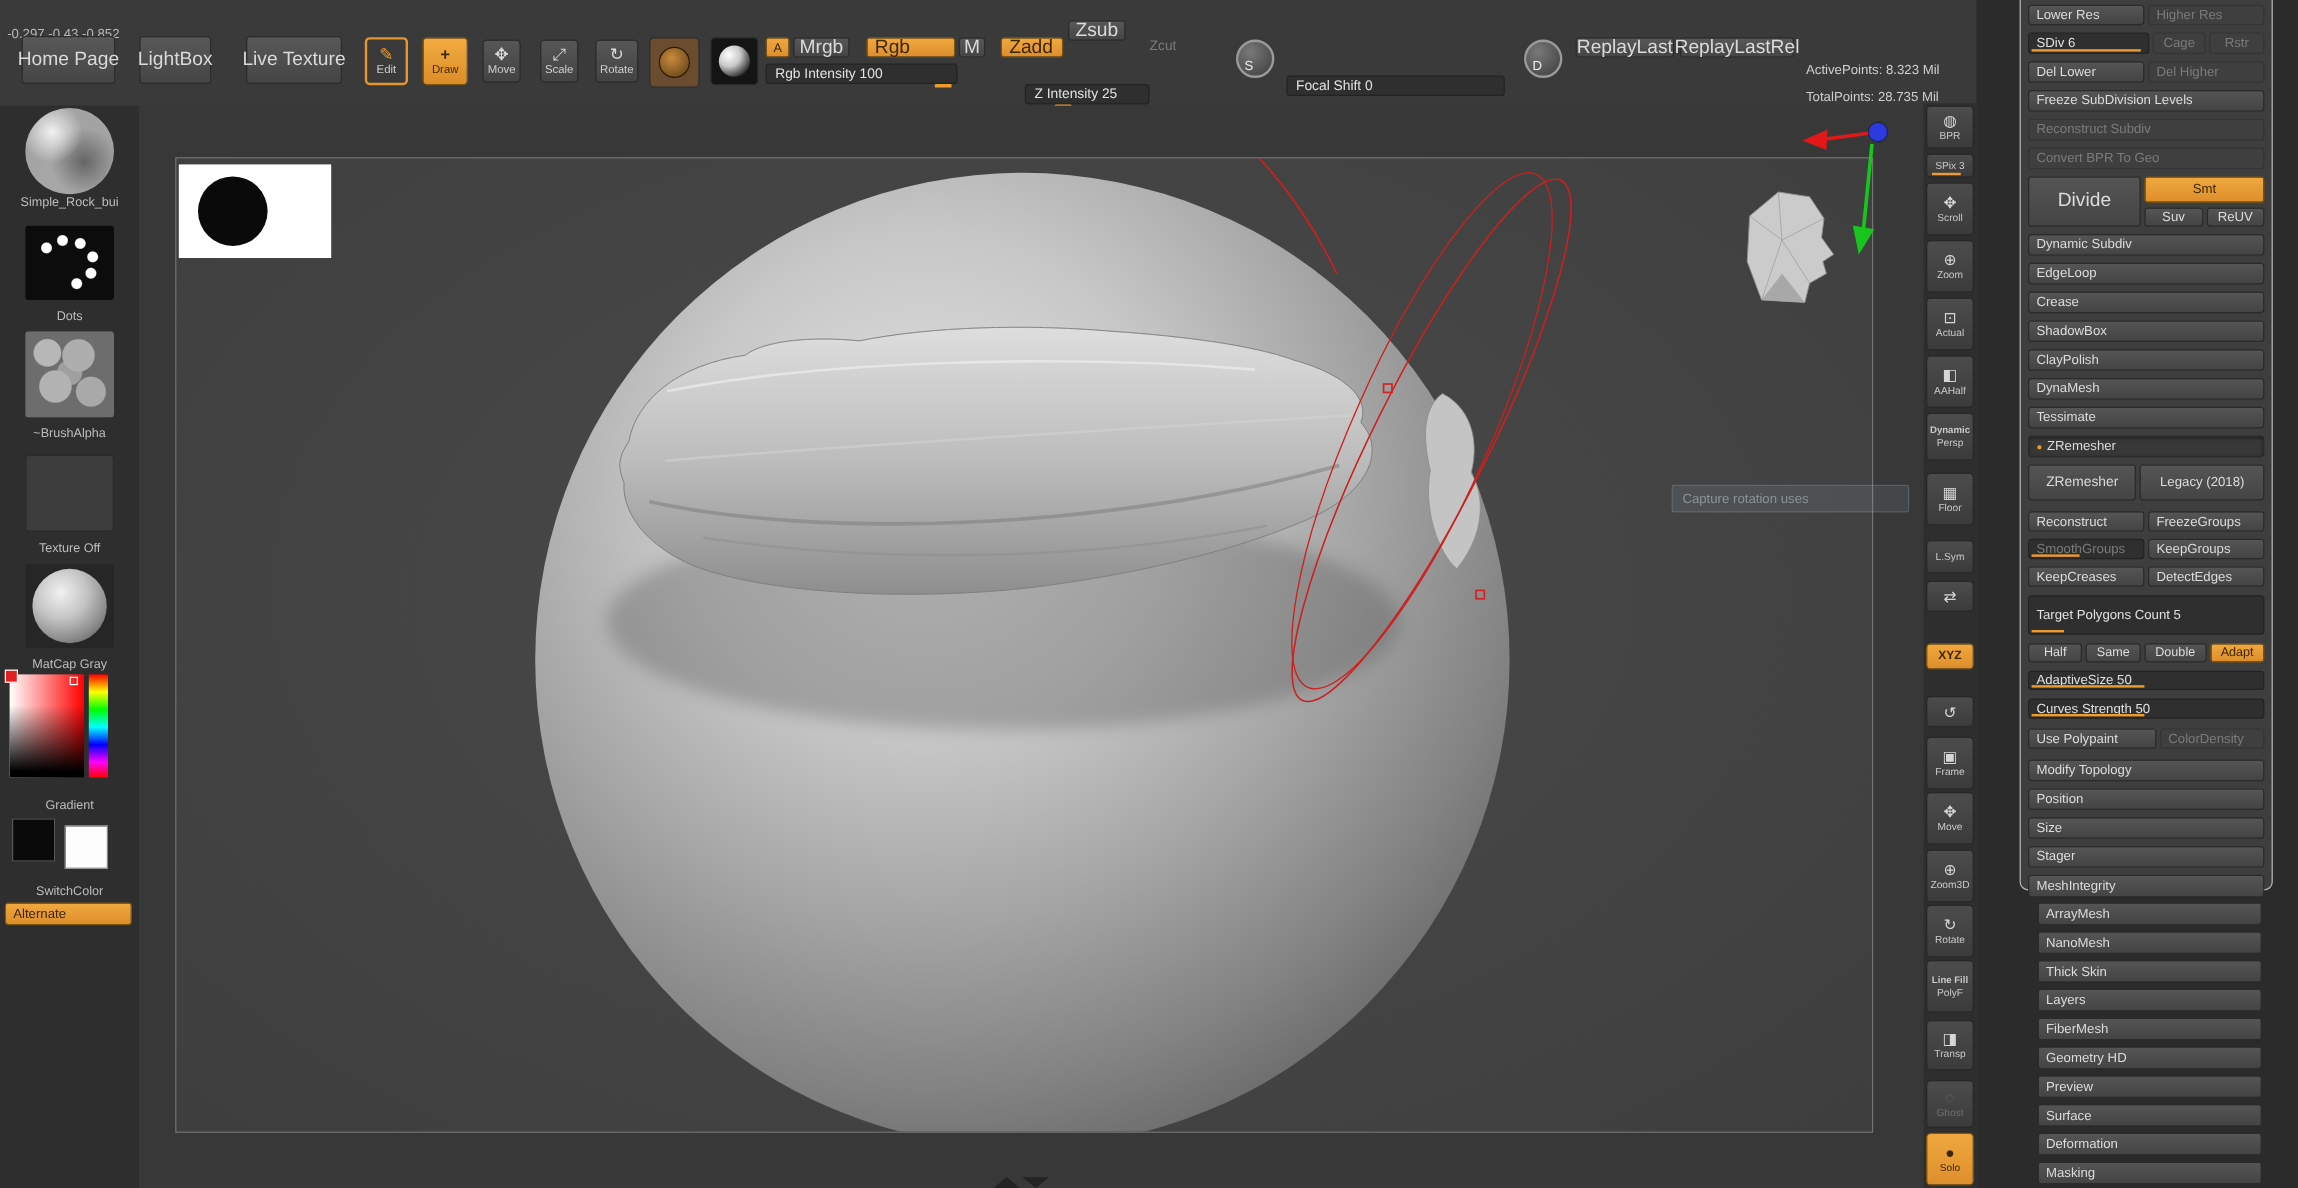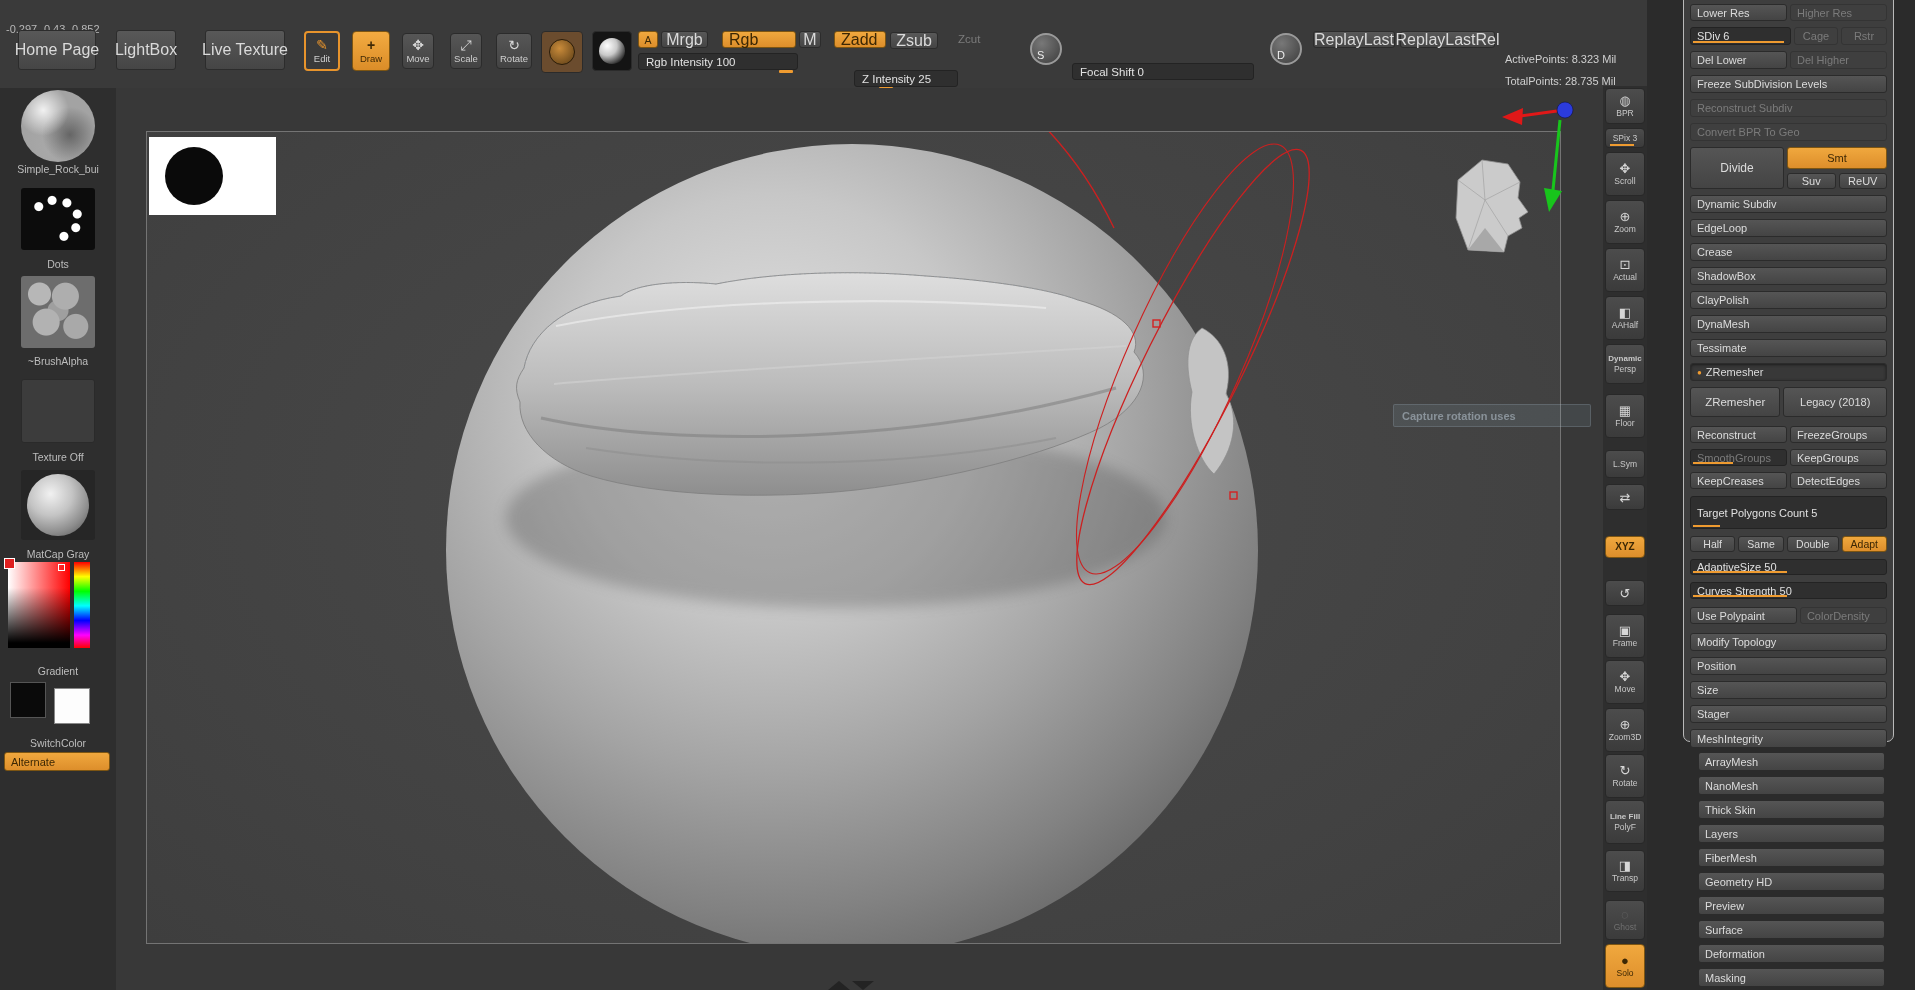--- a/index.html
+++ b/index.html
@@ -26,21 +26,21 @@
   .draw-active{background:linear-gradient(#f3ab41,#db8d28);border-color:#7d5512;}
   .draw-active .g,.draw-active .t{color:#402a06;}
   .badge{width:32px;height:32px;border-radius:50%;border:2px solid #9a9a9a;
          background:radial-gradient(circle at 35% 30%,#787878,#3d3d3d);display:flex;align-items:flex-end;
          padding:0 0 2px 5px;font-size:11px;color:#eee;}
   .tinytext{font-size:11px;color:#cfcfcf;white-space:nowrap;margin-top:20px;}
   
   #ltray{position:absolute;left:0;top:88px;width:116px;bottom:0;background:#2e2e2e;}
   .trlabel{position:absolute;left:0;width:116px;text-align:center;font-size:10.5px;color:#bdbdbd;white-space:nowrap;overflow:hidden;}
   
-  #cregion{position:absolute;left:116px;top:88px;width:1487px;height:902px;background:#383838;font-weight:bold;}
+  #cregion{position:absolute;left:116px;top:88px;width:1487px;height:902px;background:#383838;}
   #doc{position:absolute;left:31px;top:44px;width:1413px;height:811px;
        background:radial-gradient(ellipse at 50% 45%,#4a4a4a,#424242 70%,#3e3e3e);outline:1px solid rgba(165,165,165,.55);}
   .hint{display:flex;align-items:center;padding-left:8px;background:rgba(150,175,195,.13);
         border:1px solid rgba(190,210,225,.18);color:rgba(198,212,224,.5);font-size:11px;border-radius:2px;}
   
   #shelf{position:absolute;left:1603px;top:86px;width:44px;bottom:0;background:#2e2e2e;}
   .strip-it{position:absolute;left:2px;width:40px;display:flex;flex-direction:column;align-items:center;
             justify-content:center;gap:1px;background:linear-gradient(#4c4c4c,#3b3b3b);
             border:1px solid #282828;border-radius:4px;}
   .strip-it .g{font-size:13px;line-height:1;color:#d6d6d6;}
@@ -103,21 +103,21 @@
   </div>
   <div class="abs" style="left:592px;top:31px;width:40px;height:40px;background:#141414;border:1px solid #2b2b2b;border-radius:4px;display:flex;align-items:center;justify-content:center">
     <div style="width:26px;height:26px;border-radius:50%;background:radial-gradient(circle at 32% 30%,#ffffff,#c9c9c9 38%,#2a2a2a 78%)"></div>
   </div>
 
   <div class="abs btn orange" style="left:638px;top:31px;width:20px;height:17px;font-size:10.5px">A</div>
   <div class="abs btn" style="left:661px;top:31px;width:47px;height:17px">Mrgb</div>
   <div class="abs btn orange left" style="left:722px;top:31px;width:74px;height:17px">Rgb</div>
   <div class="abs btn" style="left:799px;top:31px;width:22px;height:17px">M</div>
   <div class="abs btn orange left" style="left:834px;top:31px;width:52px;height:17px">Zadd</div>
-  <div class="abs btn" style="left:890px;top:32px;width:48px;height:17px">Zsub</div>
+  <div class="abs btn" style="left:890px;top:17px;width:48px;height:17px">Zsub</div>
   <span class="abs distx" style="left:958px;top:33px">Zcut</span>
 
   <div class="abs sl" style="left:638px;top:53px;width:160px;height:17px">
     <span>Rgb Intensity 100</span>
     <span class="mk" style="left:calc(100% - 18px)"></span>
   </div>
   <div class="abs sl" style="left:854px;top:53px;width:104px;height:17px">
     <span>Z Intensity 25</span>
     <span class="mk" style="left:24%"></span>
   </div>
@@ -374,21 +374,21 @@
     <div class="prow">
         <div class="pbtn">Freeze SubDivision Levels</div>
       </div>
     <div class="prow">
         <div class="pbtn pdis">Reconstruct Subdiv</div>
       </div>
     <div class="prow">
         <div class="pbtn pdis">Convert BPR To Geo</div>
       </div>
     <div class="prow" style="height:42px">
-      <div class="pbtn c" style="flex:0 0 94px;font-size:12px">Divide</div>
+      <div class="pbtn c" style="flex:0 0 94px;font-size:16px">Divide</div>
       <div style="flex:1;display:flex;flex-direction:column;gap:4px">
         <div class="pbtn c orange" style="height:22px;flex:none">Smt</div>
         <div style="display:flex;gap:3px;height:19px">
           <div class="pbtn c">Suv</div>
           <div class="pbtn c">ReUV</div>
         </div>
       </div>
     </div>
     <div class="prow">
         <div class="pbtn">Dynamic Subdiv</div>

